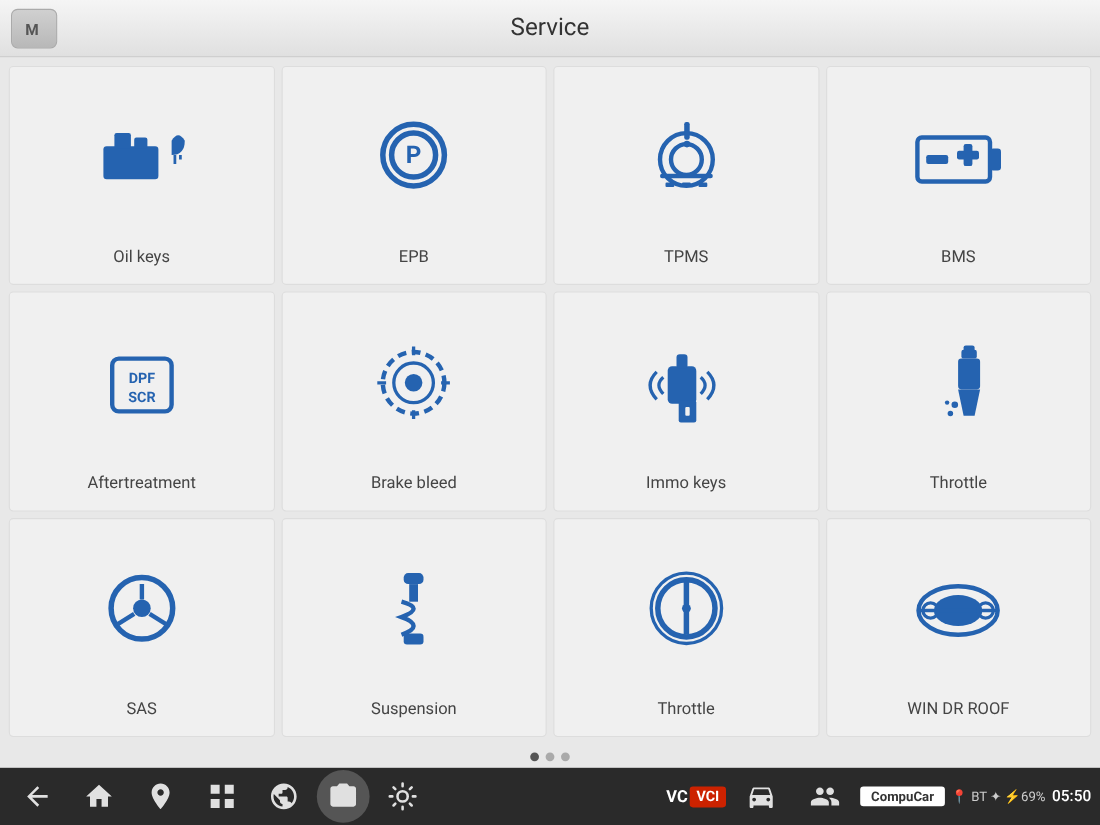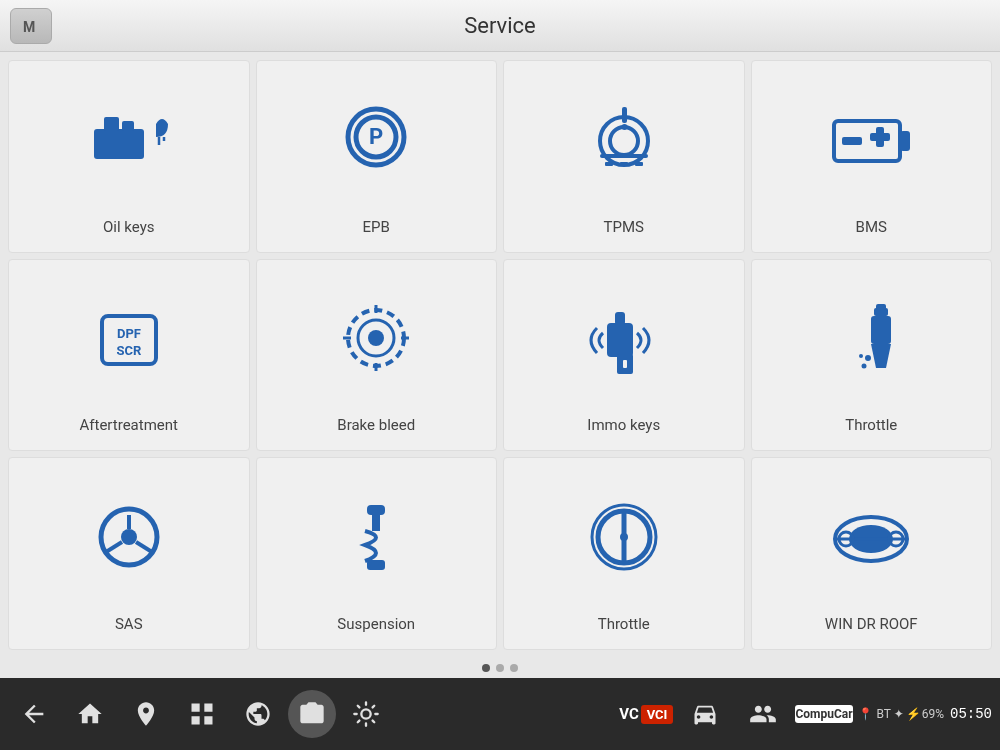--- a/index.html
+++ b/index.html
@@ -110,21 +110,21 @@
       height: 8px;
       border-radius: 50%;
       background: #aaa;
     }
     .dot.active {
       background: #555;
     }
 
     
     .bottom-bar {
-      height: 72px;
+      height: 52px;
       background: #2a2a2a;
       display: flex;
       align-items: center;
       justify-content: space-between;
       padding: 0 8px;
       flex-shrink: 0;
     }
     .bottom-icons {
       display: flex;
       align-items: center;
@@ -160,21 +160,21 @@
       background: #cc2200;
       color: white;
       font-size: 13px;
       font-weight: bold;
       padding: 2px 6px;
       border-radius: 3px;
     }
     .compucar-logo {
       background: white;
       border-radius: 3px;
-      padding: 2px 0;
+      padding: 2px 10px;
       font-size: 12px;
       color: #333;
       font-weight: bold;
     }
     .status-text {
       color: #ccc;
       font-size: 12px;
     }
   </style>
 </head>
@@ -471,15 +471,15 @@
       <svg viewBox="0 0 24 24">
           <path d="M16 11c1.66 0 2.99-1.34 2.99-3S17.66 5 16 5c-1.66 0-3 1.34-3 3s1.34 3 3 3zm-8 0c1.66 0 2.99-1.34 2.99-3S9.66 5 8 5C6.34 5 5 6.34 5 8s1.34 3 3 3zm0 2c-2.33 0-7 1.17-7 3.5V19h14v-2.5c0-2.33-4.67-3.5-7-3.5zm8 0c-.29 0-.62.02-.97.05 1.16.84 1.97 1.97 1.97 3.45V19h6v-2.5c0-2.33-4.67-3.5-7-3.5z"></path>
         </svg>
     </div>
 
     <div class="compucar-logo">CompuCar</div>
 
     <span class="status-text">
       📍 BT ✦ ⚡69%
     </span>
-    <span class="status-text" style="font-size:14px;color:#fff;font-weight:500;font-family:Liberation Mono, monospace;">05:50</span>
+    <span class="status-text" style="font-size:14px;color:#fff;font-weight:500;">05:50</span>
   </div>
 </div>
 
 </body></html>

